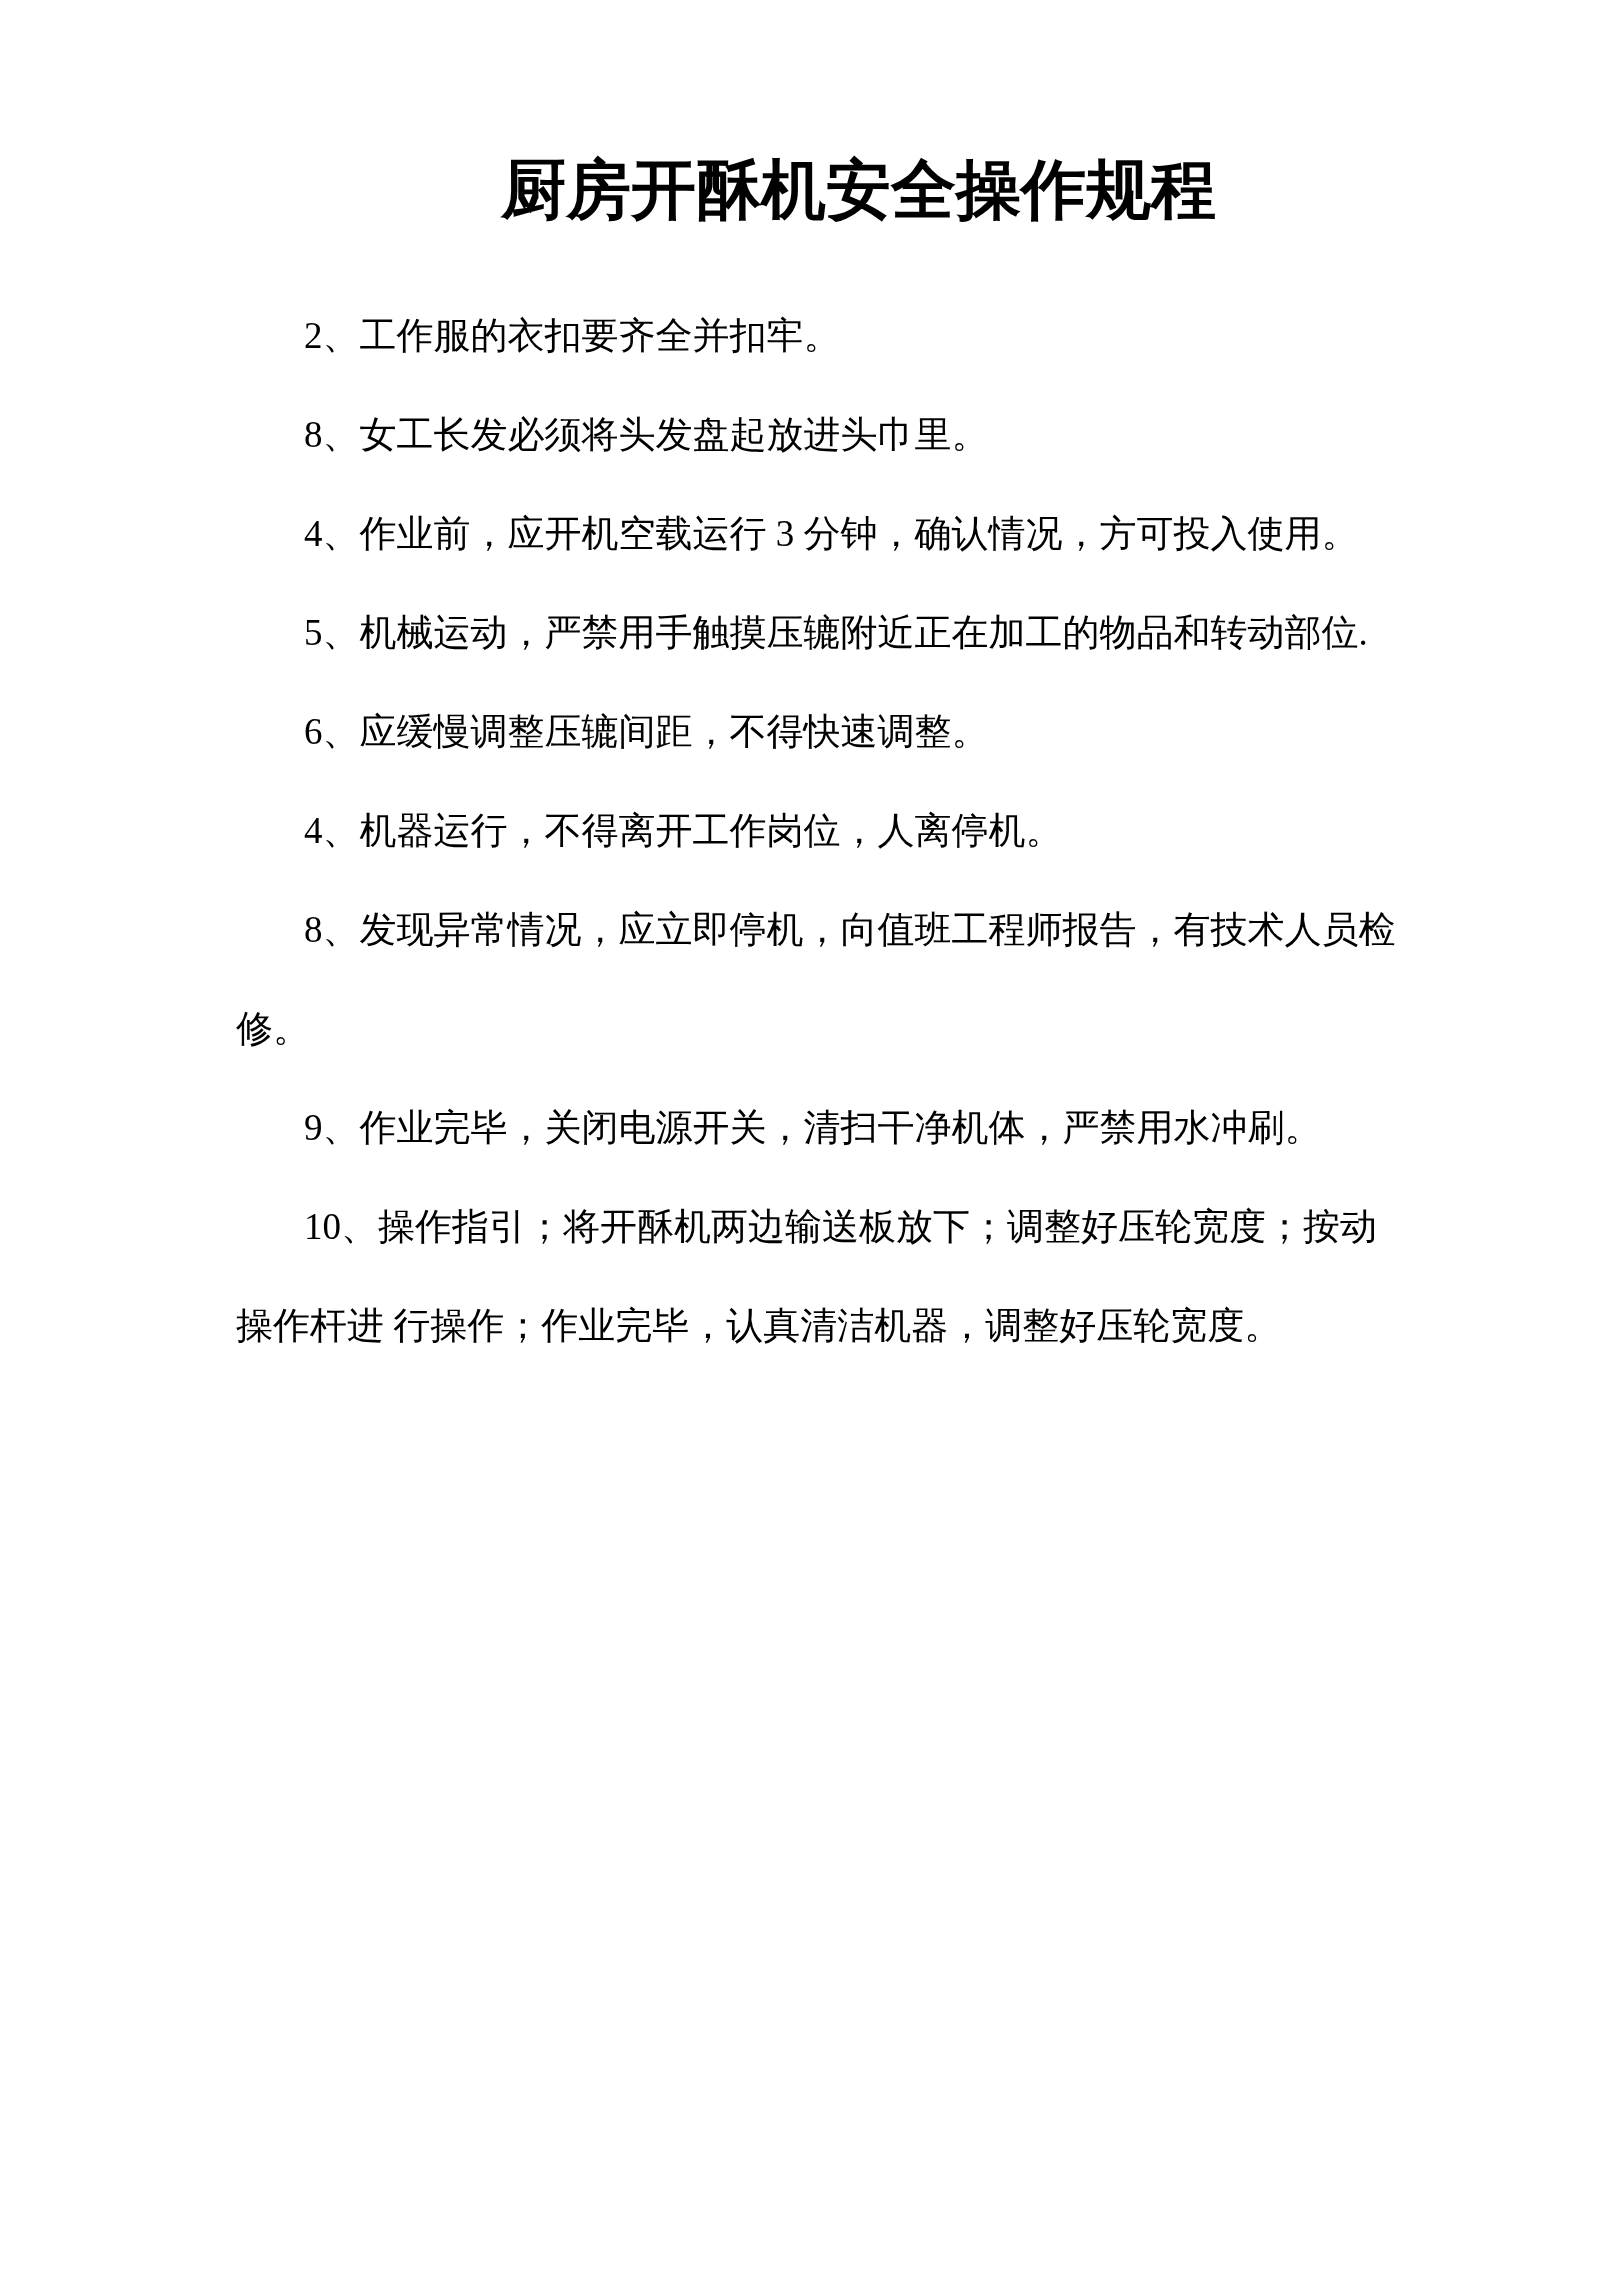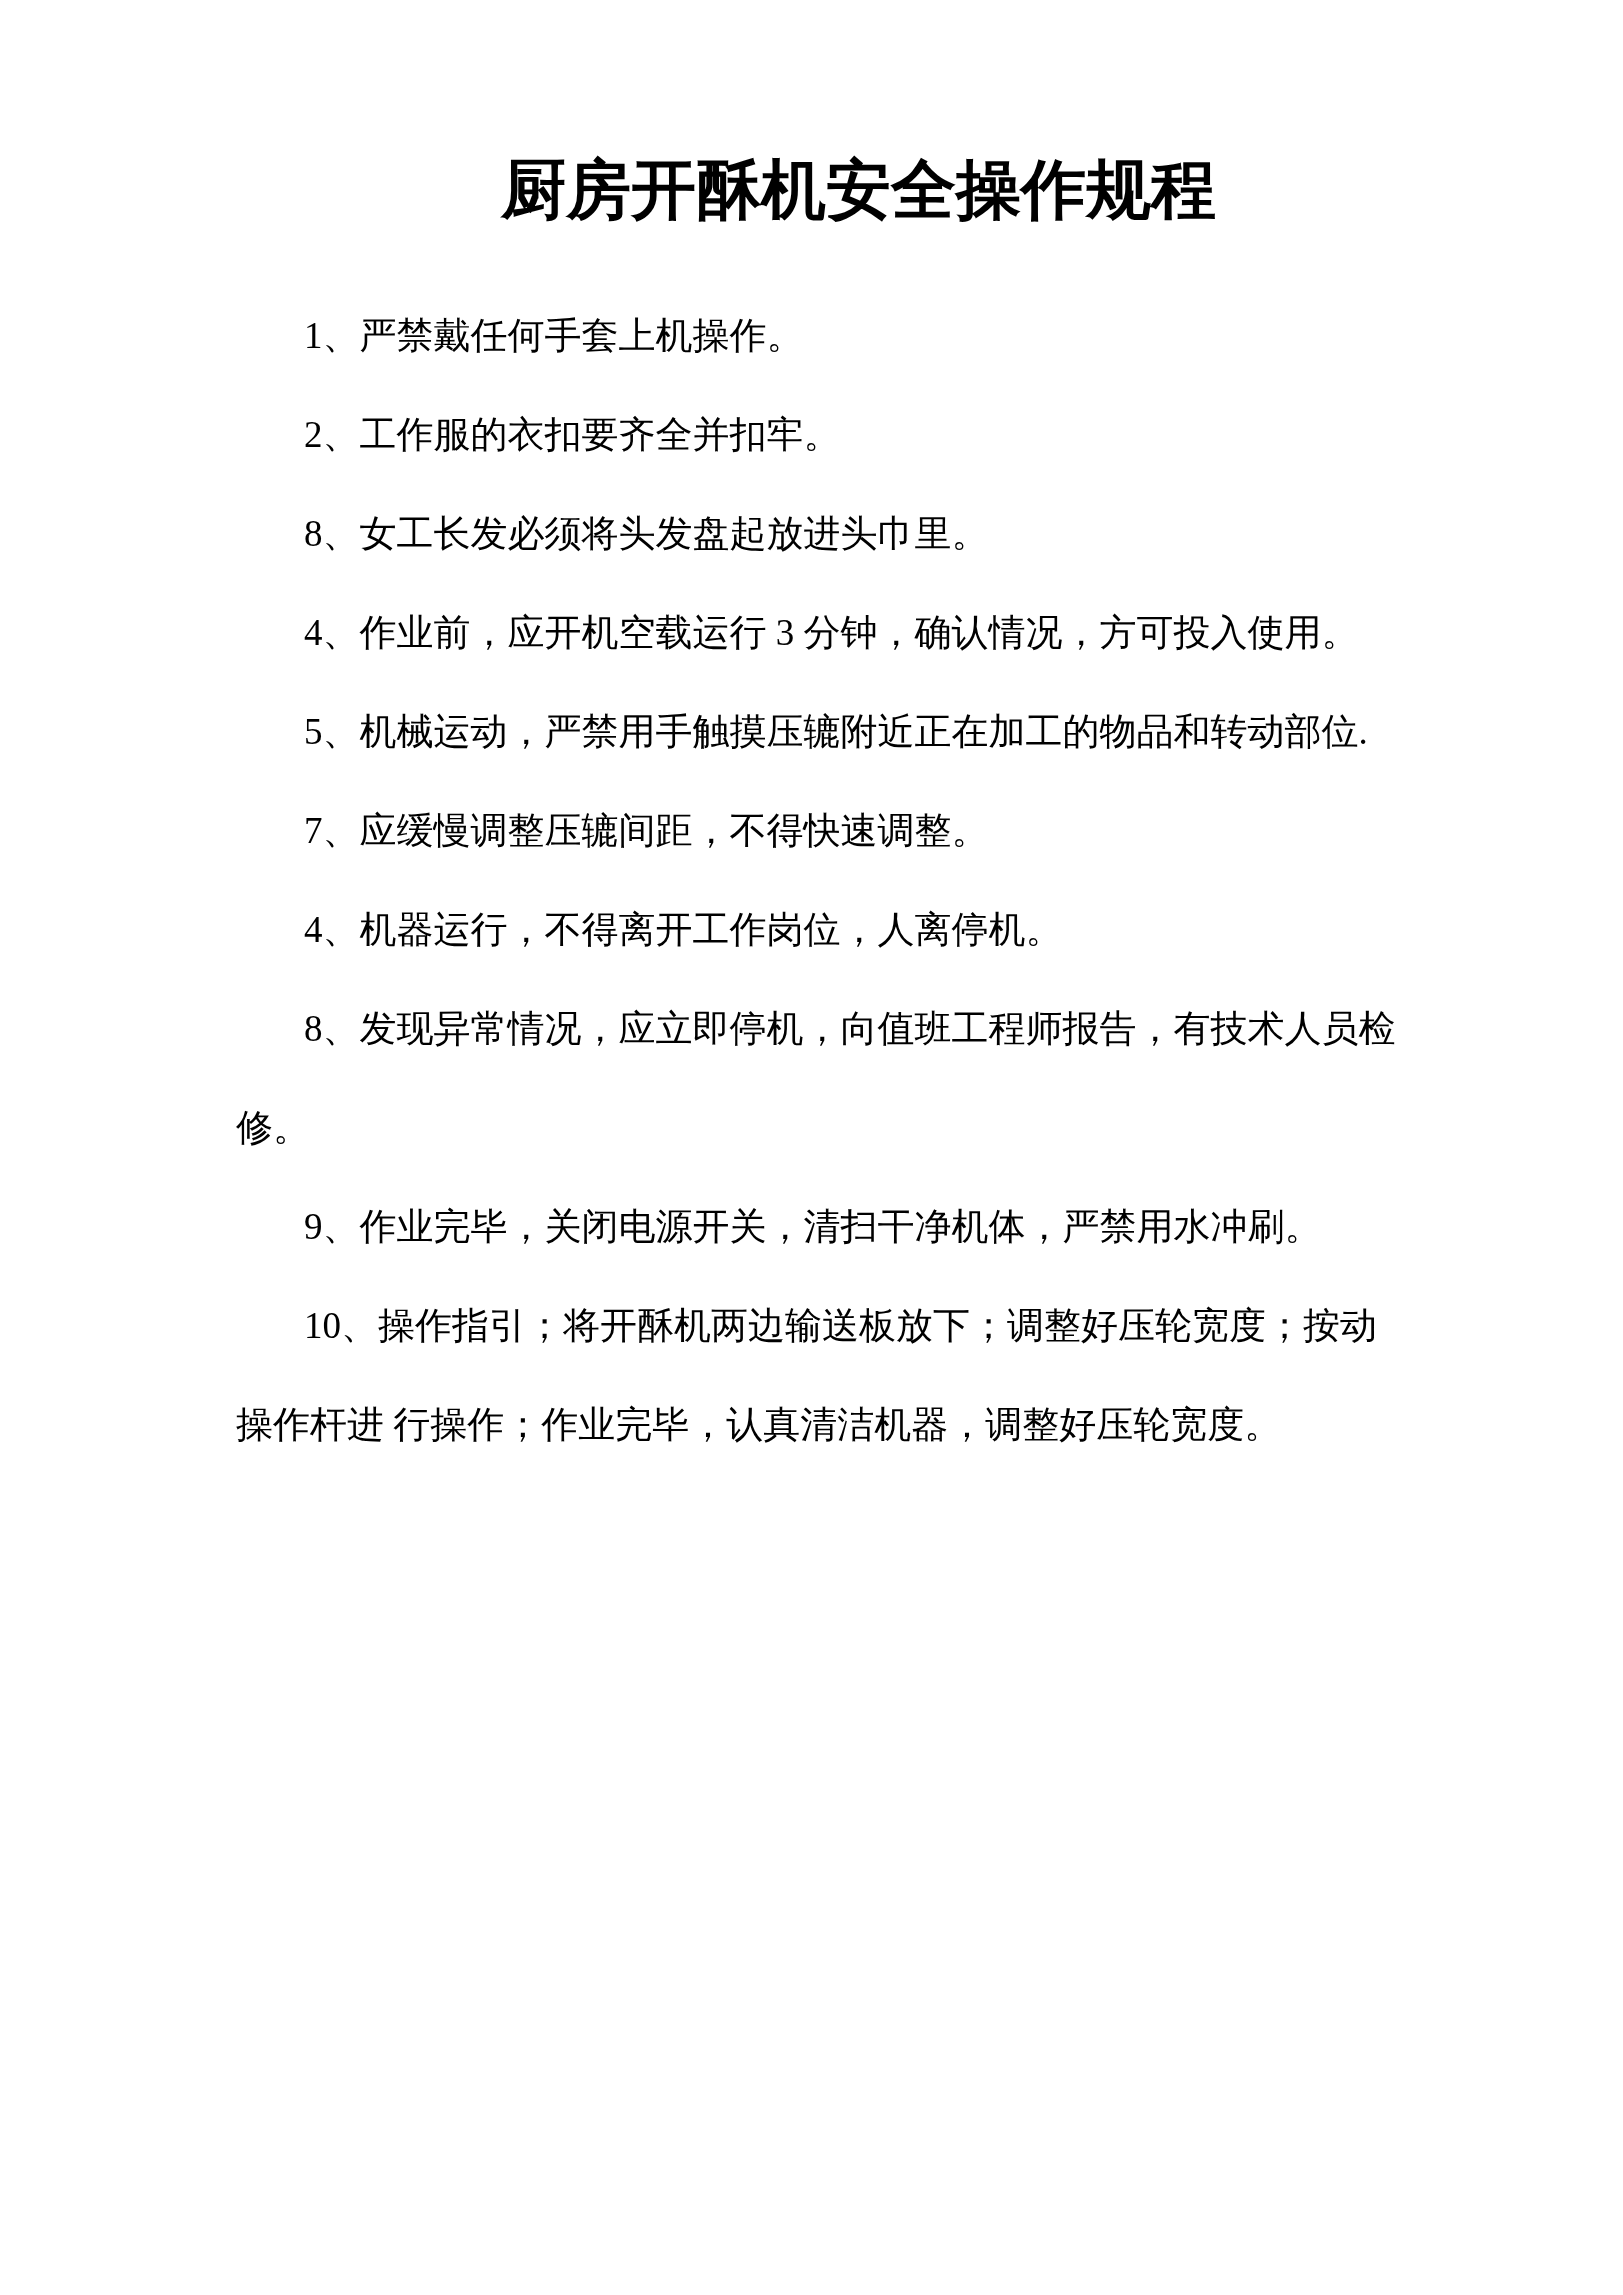--- a/index.html
+++ b/index.html
@@ -42,26 +42,25 @@
     text-indent: 68px; 
   }
 </style>
 </head>
 <body>
 
 <div class="page">
   <h1 class="title">厨房开酥机安全操作规程</h1>
 
   <div class="doc-body">
-    <div class="doc-line indent">1、严禁戴任何手套上机操作。</div>
     <div class="doc-line indent">2、工作服的衣扣要齐全并扣牢。</div>
     <div class="doc-line indent">8、女工长发必须将头发盘起放进头巾里。</div>
     <div class="doc-line indent">4、作业前，应开机空载运行 3 分钟，确认情况，方可投入使用。</div>
     <div class="doc-line indent">5、机械运动，严禁用手触摸压辘附近正在加工的物品和转动部位.</div>
-    <div class="doc-line indent">7、应缓慢调整压辘间距，不得快速调整。</div>
+    <div class="doc-line indent">6、应缓慢调整压辘间距，不得快速调整。</div>
     <div class="doc-line indent">4、机器运行，不得离开工作岗位，人离停机。</div>
     <div class="doc-line indent">8、发现异常情况，应立即停机，向值班工程师报告，有技术人员检</div>
     <div class="doc-line">修。</div>
     <div class="doc-line indent">9、作业完毕，关闭电源开关，清扫干净机体，严禁用水冲刷。</div>
     <div class="doc-line indent">10、操作指引；将开酥机两边输送板放下；调整好压轮宽度；按动</div>
     <div class="doc-line">操作杆进 行操作；作业完毕，认真清洁机器，调整好压轮宽度。</div>
   </div>
 </div>
 
 

